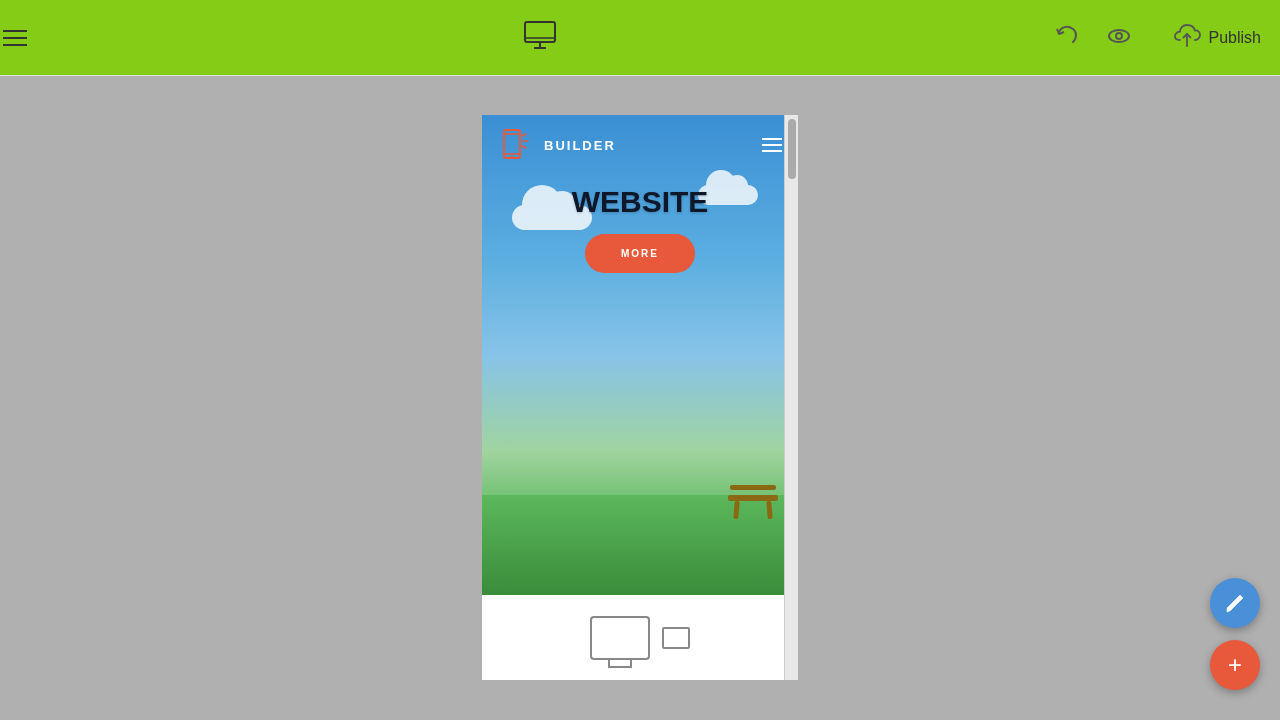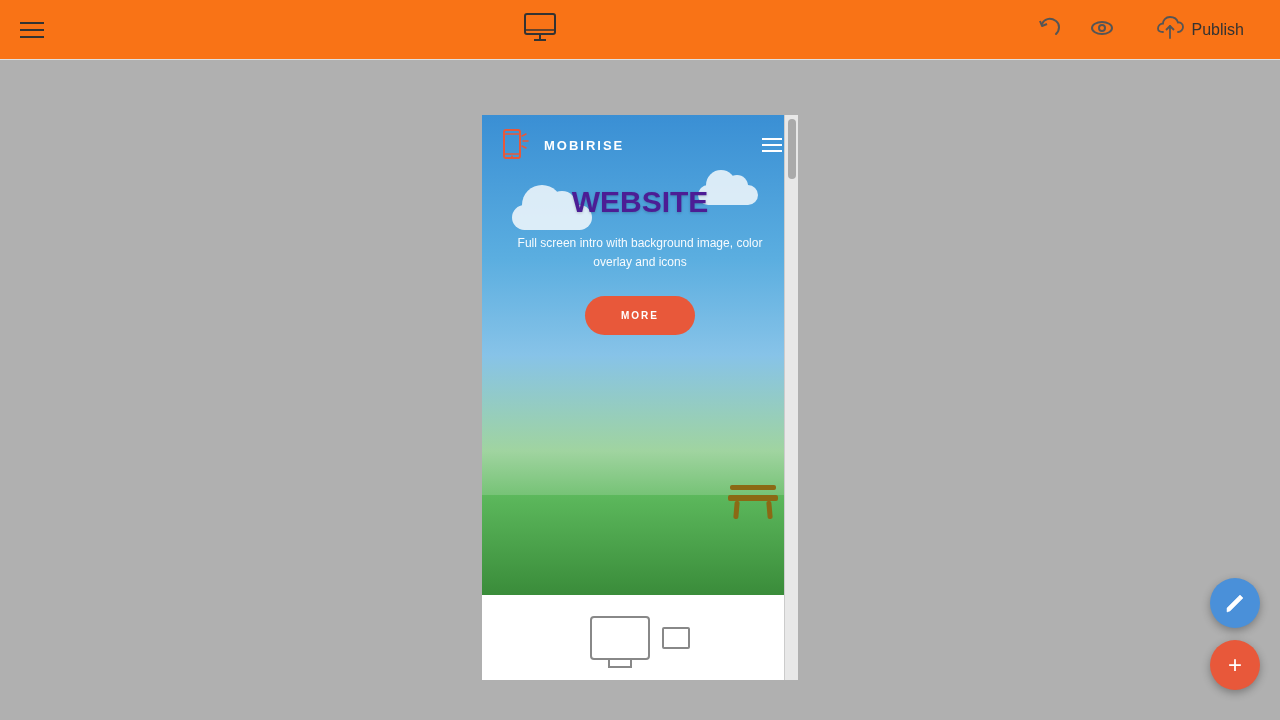--- a/index.html
+++ b/index.html
@@ -10,26 +10,26 @@
       background: #b0b0b0;
       font-family: -apple-system, BlinkMacSystemFont, 'Segoe UI', sans-serif;
       overflow: hidden;
       position: relative;
     }
 
     
     .toolbar {
       position: absolute;
       top: 0; left: 0; right: 0;
-      height: 60px;
-      background: #f97316;
+      height: 76px;
+      background: #84cc16;
       display: flex;
       align-items: center;
       justify-content: space-between;
-      padding: 0 20px;
+      padding: 0 3px;
       z-index: 100;
       border-bottom: 1px solid #e0e0e0;
     }
 
     .toolbar-left {
       display: flex;
       align-items: center;
     }
 
     .hamburger-icon {
@@ -286,21 +286,21 @@
     .hero-text {
       position: absolute;
       top: 70px;
       left: 0; right: 0;
       text-align: center;
       padding: 0 20px;
       z-index: 5;
     }
 
     .hero-title {
-      color: #4c1d95;
+      color: #0f172a;
       font-size: 30px;
       font-weight: 900;
       line-height: 1.1;
       text-transform: uppercase;
       margin-bottom: 16px;
       text-shadow: 0 1px 3px rgba(0,0,0,0.2);
     }
 
     .hero-subtitle {
       color: rgba(255,255,255,0.95);
@@ -465,34 +465,33 @@
             <svg class="preview-logo-icon" viewBox="0 0 38 38" fill="none" xmlns="http://www.w3.org/2000/svg">
               <rect x="6" y="4" width="16" height="28" rx="2" stroke="#e8583a" stroke-width="2" fill="none"></rect>
               <line x1="6" y1="8" x2="22" y2="8" stroke="#e8583a" stroke-width="1.5"></line>
               <line x1="6" y1="28" x2="22" y2="28" stroke="#e8583a" stroke-width="1.5"></line>
               <circle cx="14" cy="30.5" r="1" fill="#e8583a"></circle>
 
               <line x1="24" y1="10" x2="28" y2="8" stroke="#e8583a" stroke-width="1.5" stroke-linecap="round"></line>
               <line x1="25" y1="15" x2="30" y2="15" stroke="#e8583a" stroke-width="1.5" stroke-linecap="round"></line>
               <line x1="24" y1="20" x2="28" y2="22" stroke="#e8583a" stroke-width="1.5" stroke-linecap="round"></line>
             </svg>
-            <span class="preview-logo-text">MOBIRISE</span>
+            <span class="preview-logo-text">BUILDER</span>
           </div>
           <div class="preview-hamburger">
             <span></span>
             <span></span>
             <span></span>
           </div>
         </div>
 
         <div class="hero-text">
           <div class="hero-title">
             <span>WEBSITE</span><br>
           </div>
-          <p class="hero-subtitle">Full screen intro with background image, color overlay and icons</p>
           <div class="hero-btn">MORE</div>
         </div>
       </div>
 
       <div class="preview-bottom">
         <div style="position:relative; display:flex; align-items:center; gap:8px;">
           <div class="monitor-outline"></div>
 
           <div style="width:28px;height:22px;border:2px solid #888;border-radius:2px;position:relative;margin-left:4px;"></div>
         </div>

